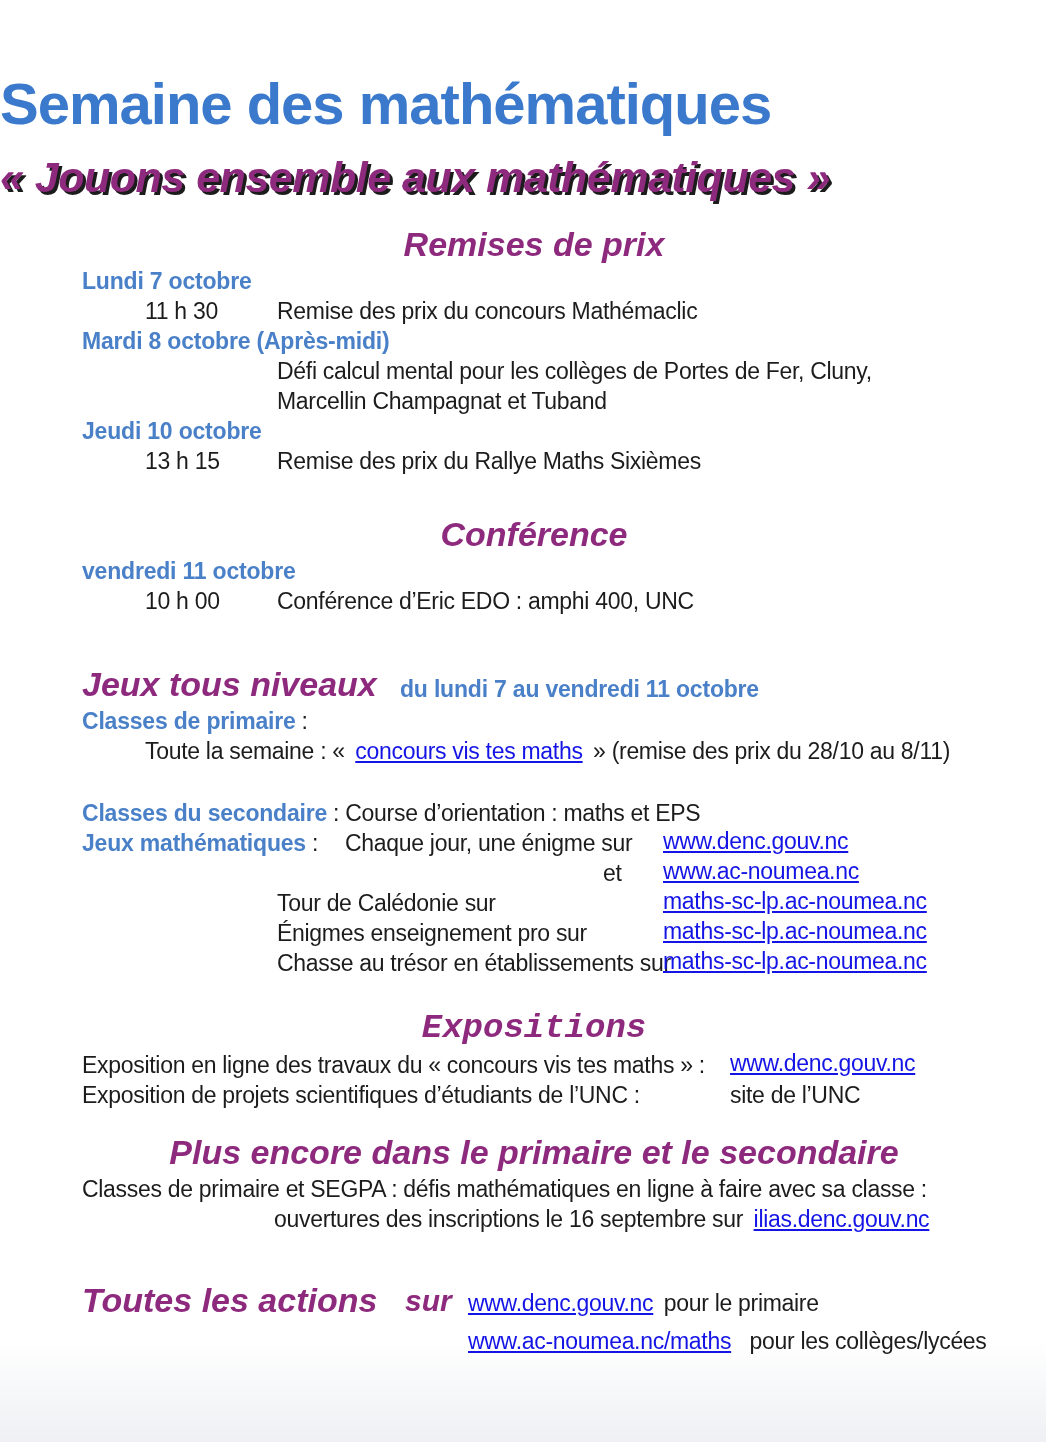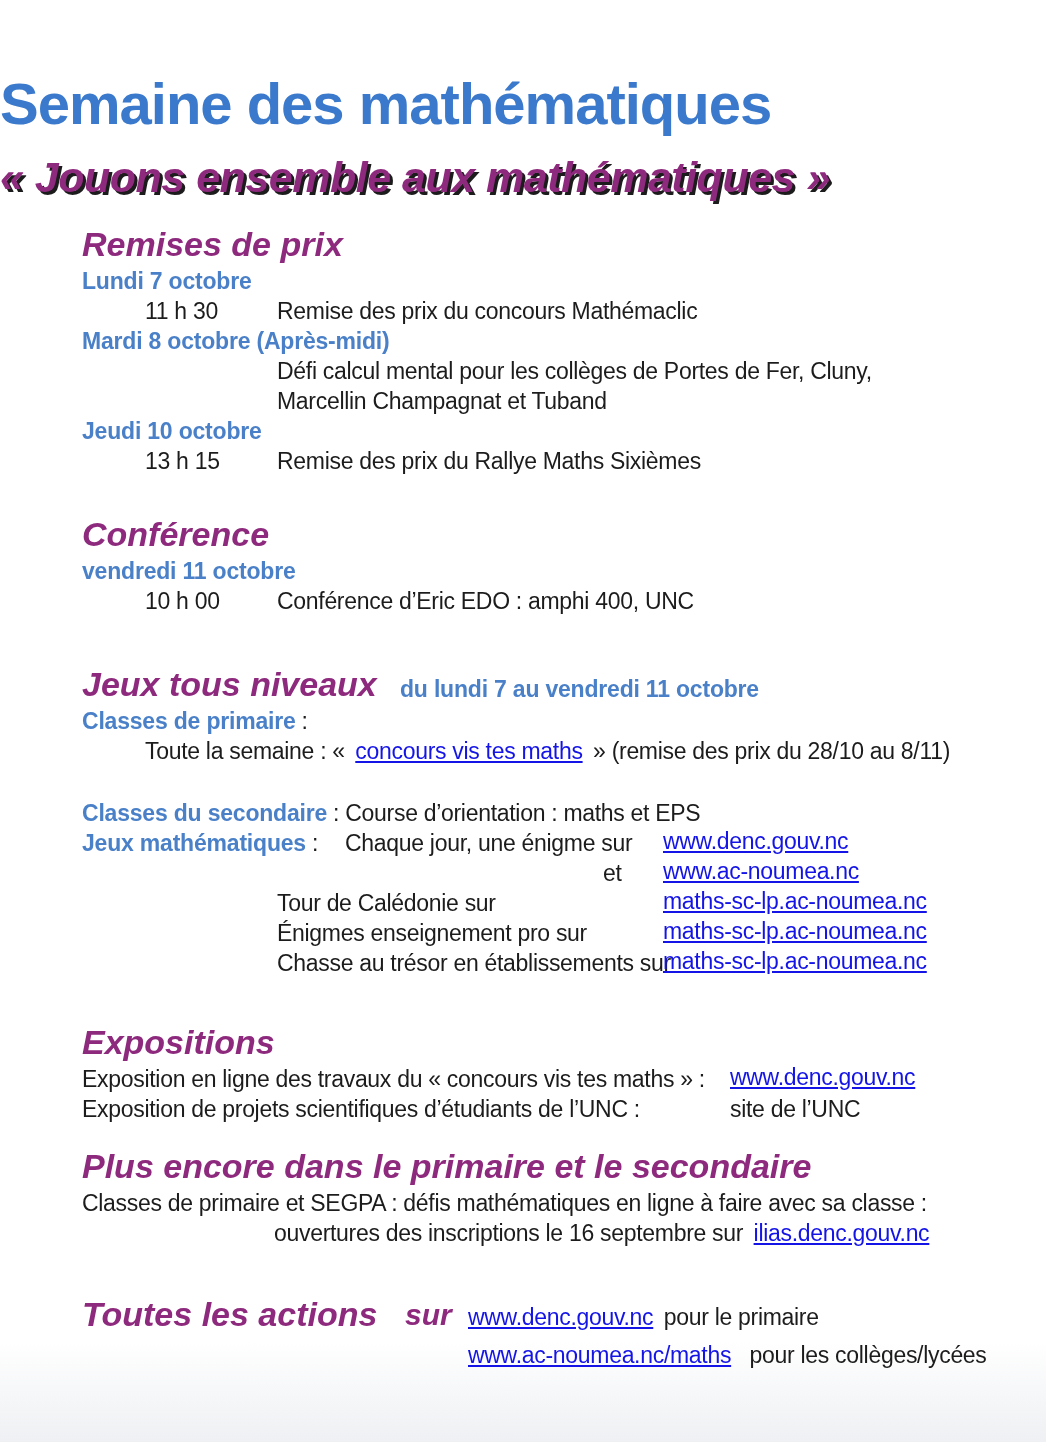--- a/index.html
+++ b/index.html
@@ -22,21 +22,21 @@
   }
   .subtitle{
     margin-top:16px;
     font-size:43px;font-weight:bold;font-style:italic;letter-spacing:-0.5px;
     color:#8e2a7d;
     text-shadow:3px 3px 0 #1c1c1c;
   }
   .content{padding:0 60px 0 82px;color:#1c1c1c;}
   .sec{
     font-size:34px;font-weight:bold;font-style:italic;
-    color:#8e2a7d;line-height:44px;margin:0;
+    color:#8e2a7d;line-height:44px;margin:0;text-align:center;
   }
   .row{position:relative;height:30px;}
   .hrow{position:relative;height:44px;}
   .at{position:absolute;top:0;white-space:nowrap;}
   .date{
     font-size:23px;font-weight:bold;color:#4a80c8;
     line-height:30px;letter-spacing:-0.2px;
   }
   .body-txt{
     font-size:23px;color:#1c1c1c;line-height:30px;letter-spacing:-0.3px;
@@ -46,21 +46,21 @@
     color:#1414e6;text-decoration:underline;cursor:pointer;
     font-size:23px;letter-spacing:-0.3px;text-align:center;
   }
   .sur{
     font-size:30px;font-weight:bold;font-style:italic;color:#8e2a7d;
   }
   .mt20{margin-top:20px;}
   .mt36{margin-top:36px;}
   .mt46{margin-top:46px;}
   .mt32{margin-top:32px;}
-  .mt42{margin-top:42px;}
+  .mt42{margin-top:28px;font-family:Liberation Mono, monospace;}
   .mt40{margin-top:20px;}
   .mt44{margin-top:44px;}
   .gap6{margin-left:6px;}
   .gap14{margin-left:14px;}
 </style>
 </head>
 <body>
 
 <div class="page">
 

